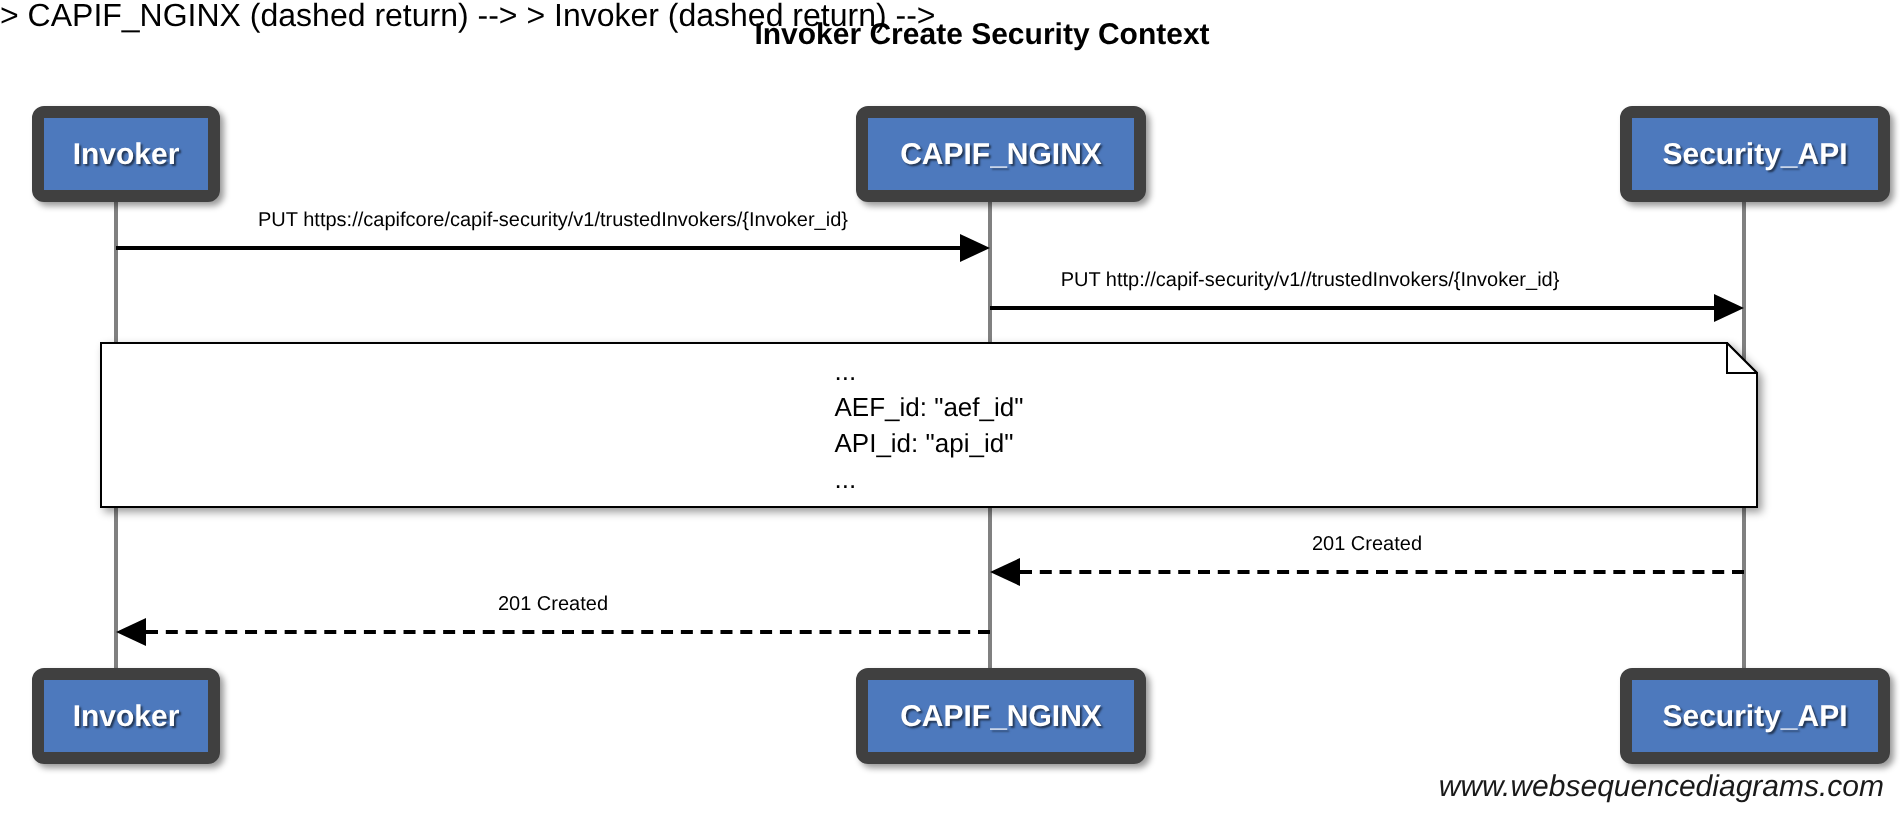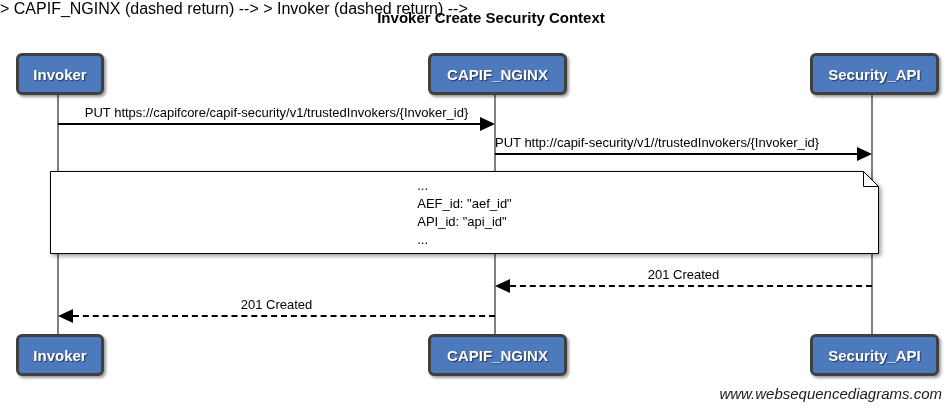--- a/index.html
+++ b/index.html
@@ -17,21 +17,21 @@
     text-align: center;
     font-size: 15px;
     font-weight: bold;
     color: #000;
     margin-left: 16px;
   }
   .actor {
     position: absolute;
     height: 36px;
     background: #4d79bd;
-    border: 3px solid #404040;
+    border: 6px solid #404040;
     border-radius: 6px;
     color: #ffffff;
     font-weight: bold;
     font-size: 15px;
     display: flex;
     align-items: center;
     justify-content: center;
     box-shadow: 2px 2px 3px rgba(0,0,0,0.40);
     text-shadow: 1px 1px 1px rgba(0,0,0,0.55);
   }
@@ -42,21 +42,21 @@
   .actor-secapi  { left: 810px; width: 123px; }
   .lifeline {
     position: absolute;
     top: 92px;
     height: 242px;
     width: 2px;
     background: #808080;
   }
   .msg-label {
     position: absolute;
-    font-size: 13px;
+    font-size: 10px;
     color: #000;
     text-align: center;
     white-space: nowrap;
   }
   .line-solid {
     position: absolute;
     height: 2px;
     background: #000;
   }
   .line-dashed {

